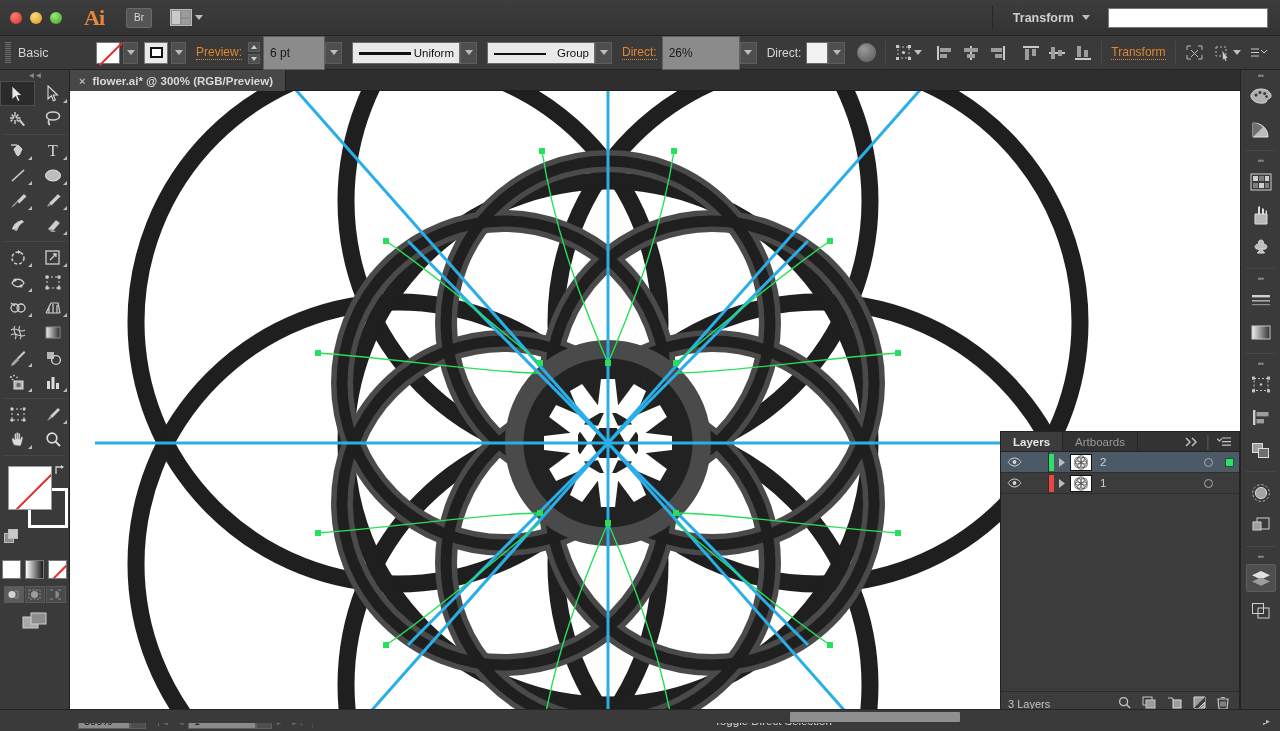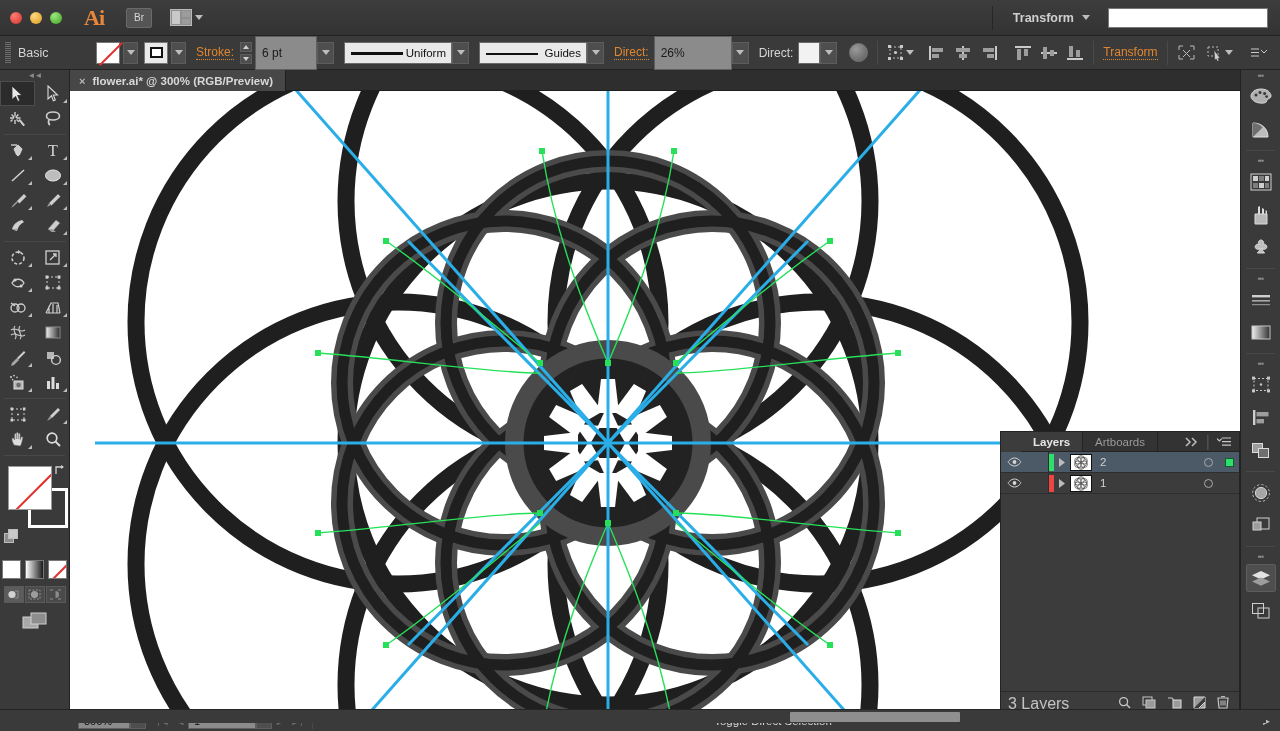--- a/index.html
+++ b/index.html
@@ -156,42 +156,42 @@
   .rico { height:33px; display:flex; align-items:center; justify-content:center; }
   .rico.active { }
   .rico.active .box { background:#4e4e4e; border:1px solid #5e5e5e; border-radius:2px;
     width:30px; height:28px; display:flex; align-items:center; justify-content:center; }
   .rdiv { height:1px; background:#2c2c2c; border-bottom:1px solid #484848; margin:4px 5px; }
 
   
   .layers { position:absolute; left:1000px; top:431px; width:240px; height:285px;
     background:#3c3c3c; border:1px solid #232323; }
   .ltabs { height:20px; display:flex; align-items:stretch; background:#333;
-    border-bottom:1px solid #232323;margin-left:20px; }
+    border-bottom:1px solid #232323; }
   .ltab { padding:0 12px; display:flex; align-items:center; font-size:11.5px;
     color:#9a9a9a; border-right:1px solid #232323; }
   .ltab.on { background:#3c3c3c; color:#e6e6e6; font-weight:bold; }
   .ltab-r { margin-left:auto; display:flex; align-items:center; gap:7px;
     padding:0 7px; color:#b5b5b5; }
   .lrow { height:21px; display:flex; align-items:center; font-size:11.5px;
     color:#d0d0d0; border-bottom:1px solid #2e2e2e; background:#3c3c3c; }
   .lrow.sel { background:#4c5a68; }
   .eye { width:26px; display:flex; align-items:center; justify-content:center; }
   .lockcol { width:22px; border-right:1px solid #2e2e2e; height:21px; }
   .lcolor { width:5px; height:17px; }
   .ltri { width:16px; display:flex; align-items:center; justify-content:center; }
   .lthumb { width:22px; height:17px; background:#fff; border:1px solid #111;
     margin-right:8px; overflow:hidden; }
   .lname { flex:1; }
   .ltarget { width:22px; display:flex; align-items:center; justify-content:center; }
   .ltarget .circ { width:9px; height:9px; border:1.5px solid #a9a9a9; border-radius:50%; }
   .lselsq { width:20px; display:flex; align-items:center; justify-content:center; }
   .lfoot { position:absolute; left:0; bottom:0; width:238px; height:24px;
     background:#3c3c3c; border-top:1px solid #2a2a2a; display:flex; align-items:center;
-    color:#c3c3c3; font-size:16px; padding-left:7px; }
+    color:#c3c3c3; font-size:11px; padding-left:7px; }
   .lfoot-icons { margin-left:auto; display:flex; gap:11px; align-items:center;
     padding-right:10px; }
 
   
   .statusbar { position:absolute; left:0; bottom:0; width:1280px; height:22px;
     background:#3a3a3a; border-top:1px solid #232323; display:flex; align-items:center;
     color:#d0d0d0; font-size:11.5px; }
   .zoomfield { width:52px; height:17px; background:#8b8b8b; border:1px solid #5f5f5f;
     color:#111; display:flex; align-items:center; padding-left:5px; font-size:11px;
     margin-left:8px; }
@@ -246,42 +246,42 @@
 
     <div style="width:6px"></div>
     <div class="swatch-stroke">
         <i></i>
       </div>
     <div class="mini-drop">
         <span class="caret"></span>
       </div>
 
     <div style="width:10px"></div>
-    <div class="lbl-orange">Stroke:</div>
+    <div class="lbl-orange">Preview:</div>
     <div class="stepper">
       <div>
           <span class="arrU"></span>
         </div>
         <div>
           <span class="arrD"></span>
         </div>
     </div>
     <div class="field" style="width:62px">6 pt</div>
     <div class="drop-btn">
         <span class="caret"></span>
       </div>
 
     <div style="width:10px"></div>
     <div class="profile">Uniform</div>
     <div class="drop-btn">
         <span class="caret"></span>
       </div>
 
     <div style="width:10px"></div>
-    <div class="profile brush-prof">Guides</div>
+    <div class="profile brush-prof">Group</div>
     <div class="drop-btn">
         <span class="caret"></span>
       </div>
 
     <div style="width:10px"></div>
     <div class="lbl-orange">Direct:</div>
     <div style="width:5px"></div>
     <div class="field" style="width:78px">26%</div>
     <div class="drop-btn">
         <span class="caret"></span>

